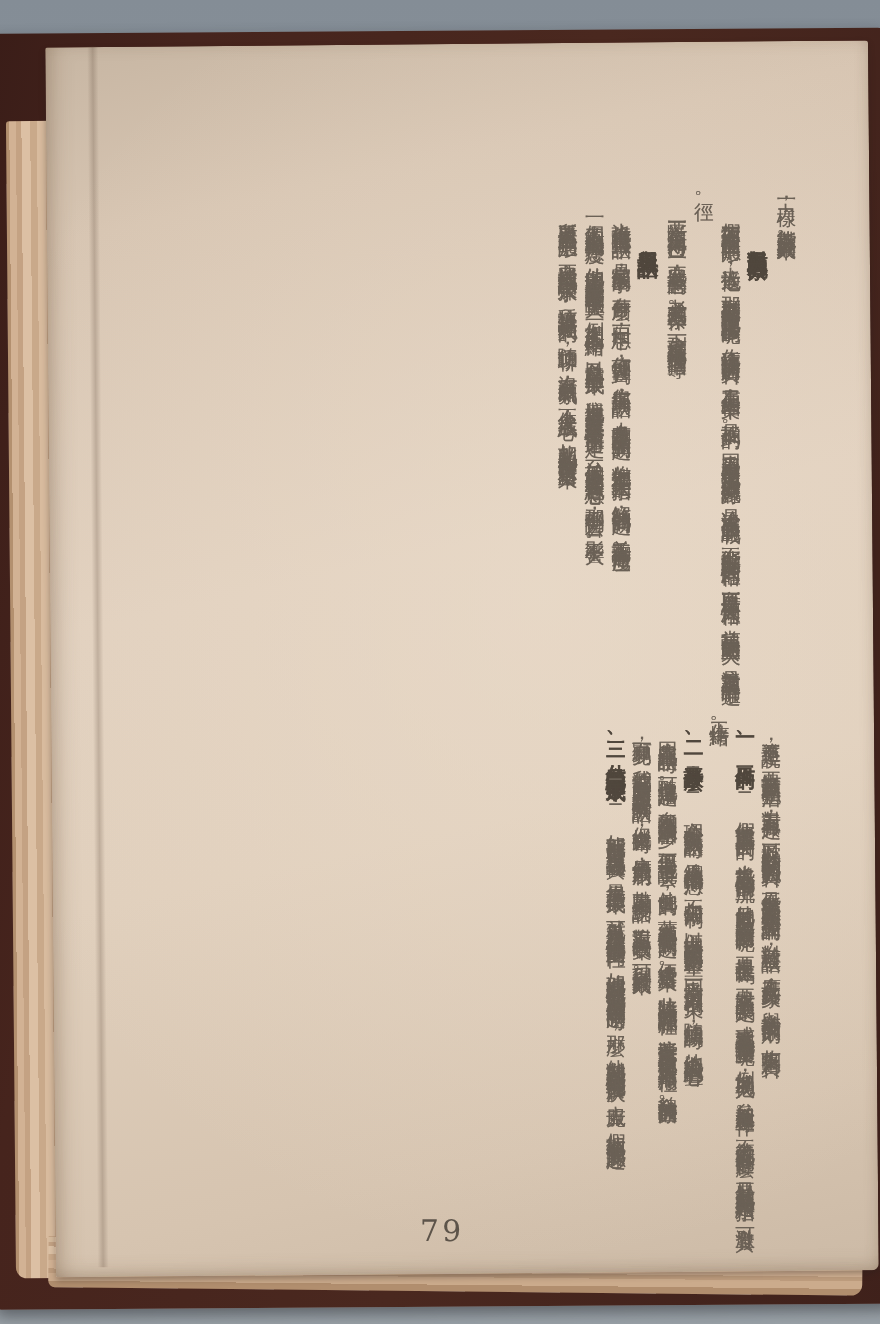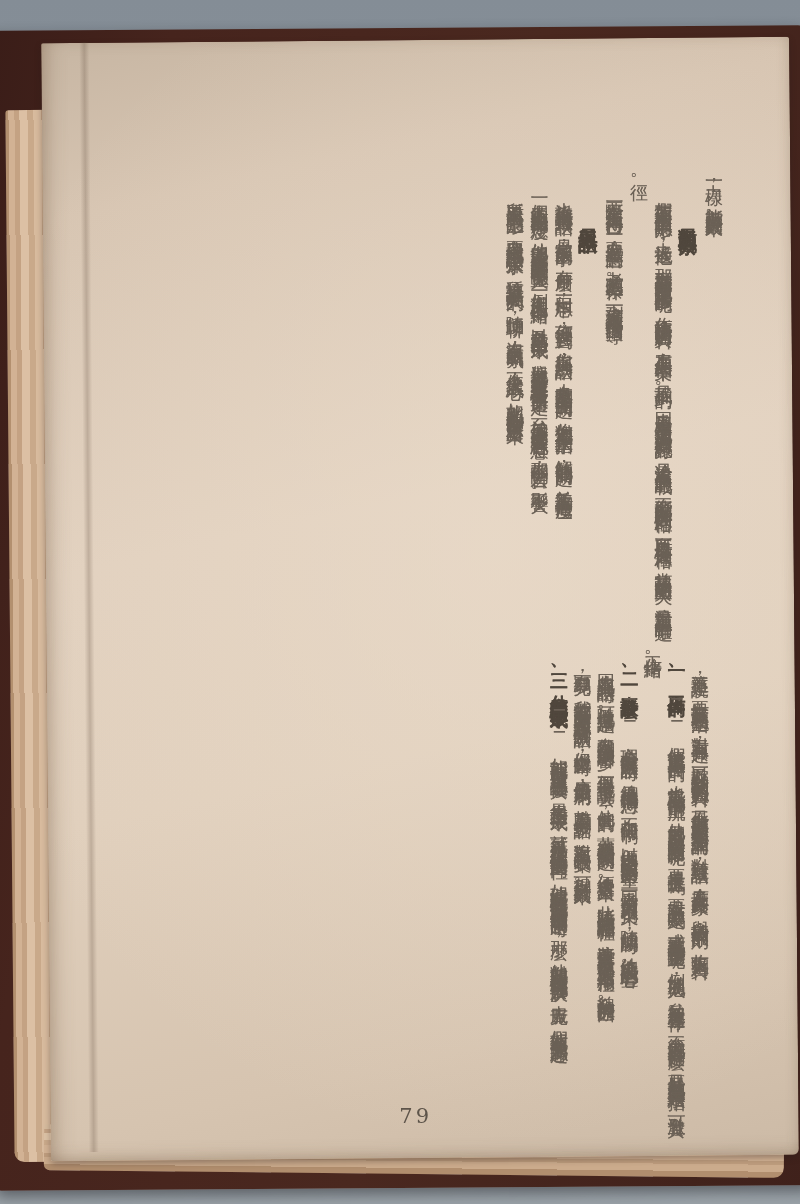--- a/index.html
+++ b/index.html
@@ -70,22 +70,22 @@
   .block-bottom{left:86px;top:642px;height:466px;width:626px;line-height:23.5px;}
   .para{text-indent:1em;}
   .para.cont{text-indent:0;}
   .v-heading{
     font-weight:bold;color:#50473d;font-size:19px;
     line-height:26px;margin:0 9px;text-indent:2.2em;
     text-shadow:0 0 .5px rgba(80,71,61,.8);
   }
   .lead{font-weight:bold;color:#50473d;text-shadow:0 0 .5px rgba(80,71,61,.8);}
   .page-number{
-    position:absolute;left:372px;top:1104px;width:60px;text-align:right;
-    color:#5d544a;font-size:21px;letter-spacing:3px;
+    position:absolute;left:372px;top:1104px;width:60px;text-align:center;
+    color:#5d544a;font-size:27px;letter-spacing:3px;
     font-family:"DejaVu Serif","Liberation Serif",serif;
   }
 </style>
 </head>
 <body>
 
 <div class="book-cover">
   <div class="torn t1"></div>
   <div class="torn t2"></div>
 </div>

